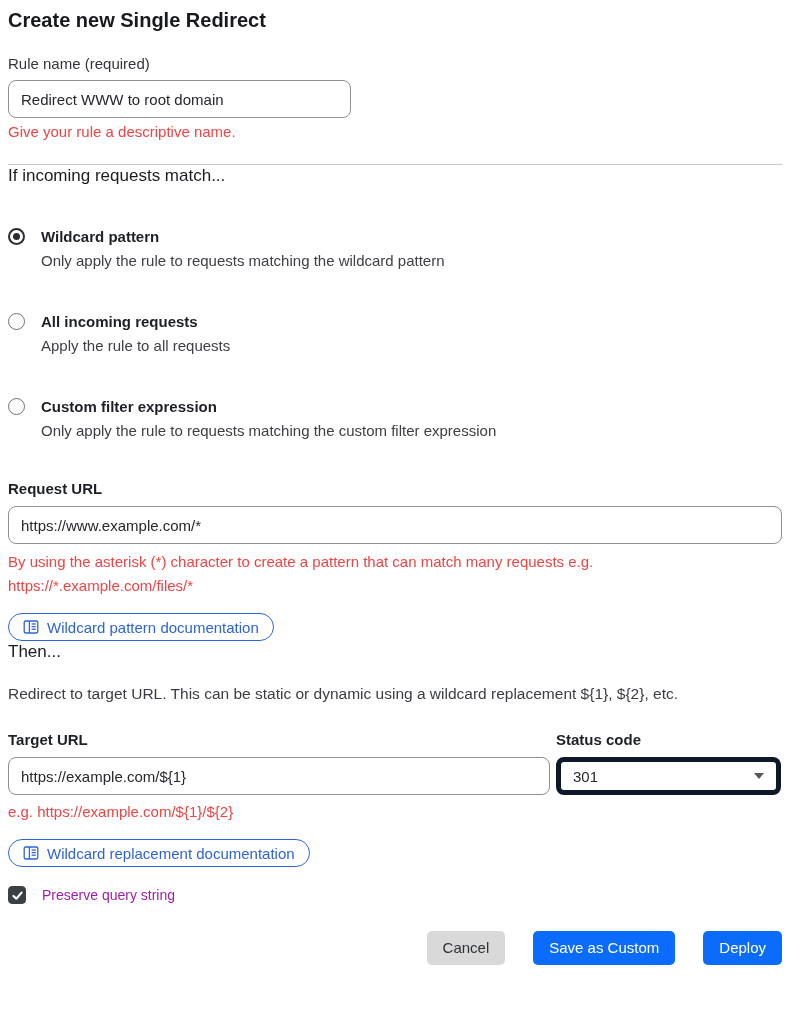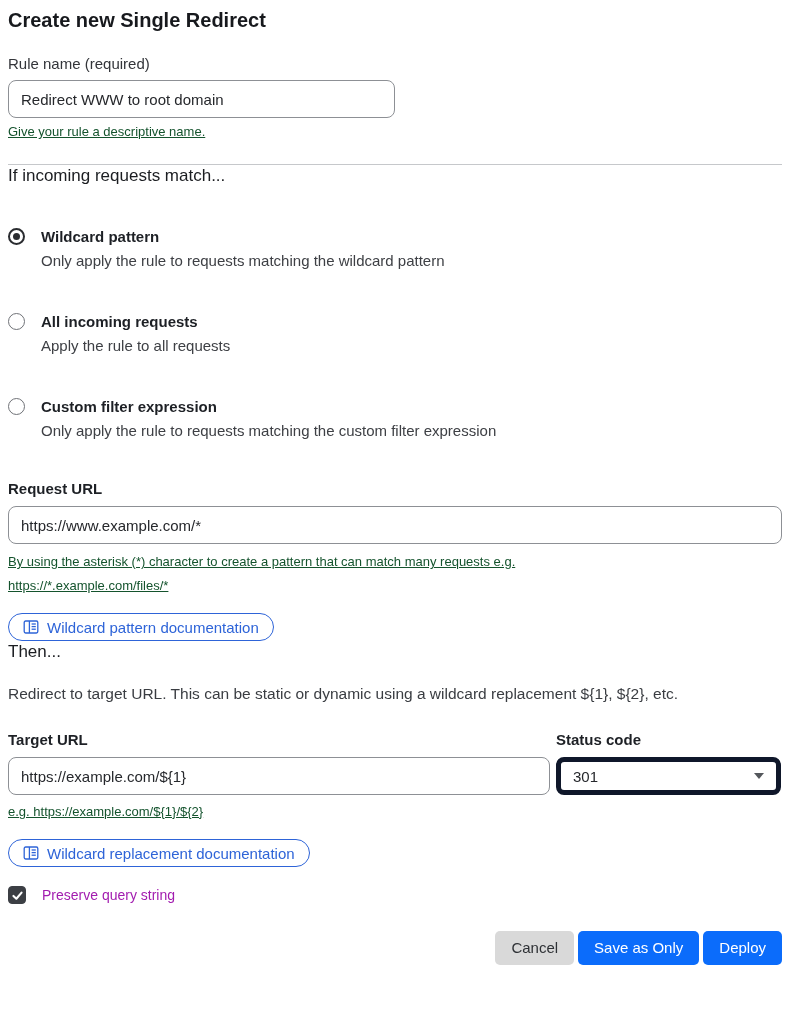--- a/index.html
+++ b/index.html
@@ -15,22 +15,22 @@
 
   .field-label { display:block; font-size:15px; line-height:19px; color:#33353a; }
   .field-label.strong { font-weight:700; color:#1d2025; }
 
   .rule-name-label { margin-top:22px; }
   .text-input {
     display:block; height:38px; border:1px solid #8d9095; border-radius:8px;
     padding:0 12px; font-size:15px; color:#26282c; font-family:inherit;
     background:#fff; outline:none; width:100%;
   }
-  .rule-name-input { width:387px; margin-top:7px; }
-  .help-text { font-size:13px; line-height:24px; color:#14532d;text-decoration:underline; }
+  .rule-name-input { width:343px; margin-top:7px; }
+  .help-text { font-size:15px; line-height:24px; color:#ef4444; }
   .rule-name-help { margin-top:4px; line-height:19px; }
 
   hr.divider { border:none; border-top:1px solid #c6c8cb; margin:23px 0 0 0; }
 
   h2.section-heading { font-size:17px; line-height:21px; font-weight:400; color:#1b1d21; margin:0; }
   .match-heading { margin-top:30px; }
 
   .radio-option { display:flex; gap:16px; align-items:flex-start; cursor:pointer; }
   .radio-option.first { margin-top:41px; }
   .radio-option + .radio-option { margin-top:42px; }
@@ -79,21 +79,21 @@
   .checkbox-row { display:flex; gap:16px; align-items:center; margin-top:19px; cursor:pointer; }
   .checkbox {
     width:18px; height:18px; border-radius:4px; border:1.5px solid #6f7277;
     display:inline-flex; align-items:center; justify-content:center; background:#fff; flex:none;
   }
   .checkbox svg { display:none; }
   .checkbox.checked { background:#3c3f44; border-color:#3c3f44; }
   .checkbox.checked svg { display:block; }
   .checkbox-label { font-size:14px; color:#a21caf; }
 
-  .footer-actions { display:flex; justify-content:flex-end; gap:4px; margin-top:27px; }
+  .footer-actions { display:flex; justify-content:flex-end; gap:28px; margin-top:27px; }
   .btn {
     height:34px; border:none; border-radius:5px; padding:0 16px;
     font-size:15px; font-family:inherit; cursor:pointer; line-height:34px;
   }
   .btn-secondary { background:#d9d9d9; color:#2e3135; }
   .btn-primary { background:var(--accent); color:#fff; }
 </style>
 </head>
 <body>
 
@@ -187,17 +187,17 @@
     <span class="checkbox checked">
       <svg width="13" height="13" viewBox="0 0 16 16" fill="none" stroke="#ffffff" stroke-width="2.6" stroke-linecap="round" stroke-linejoin="round">
         <polyline points="3,8.5 6.6,12 13,4.5"></polyline>
       </svg>
     </span>
     <span class="checkbox-label">Preserve query string</span>
   </div>
 
   <div class="footer-actions">
     <button class="btn btn-secondary">Cancel</button>
-    <button class="btn btn-primary">Save as Only</button>
+    <button class="btn btn-primary">Save as Custom</button>
     <button class="btn btn-primary">Deploy</button>
   </div>
 
 </div>
 
 </body></html>

